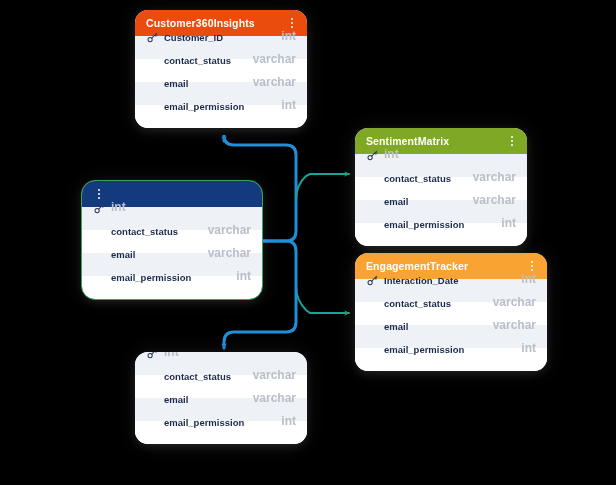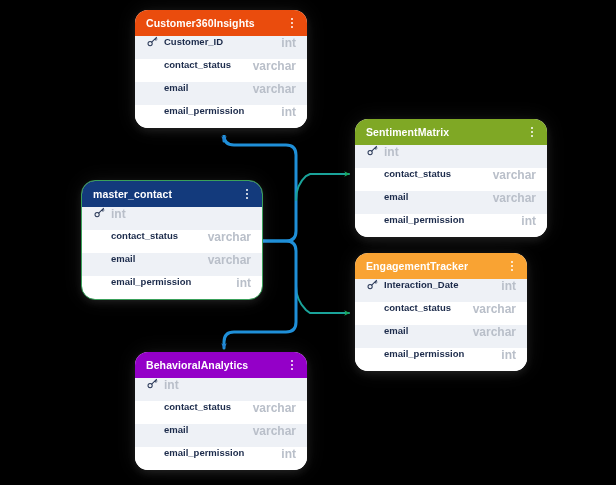--- a/index.html
+++ b/index.html
@@ -59,22 +59,22 @@
   .kebab-icon i {
     display: block;
     width: 2px; height: 2px;
     border-radius: 50%;
     background: #ffffff;
   }
 
   .row {
     height: 23px;
     display: flex;
-    align-items: flex-start;
-    padding: 0 11px 7px 12px;
+    align-items: flex-end;
+    padding: 0 11px 16px 12px;
     background: #ffffff;
   }
   .row.alt { background: #eef1f6; }
 
   .row .keyslot {
     width: 17px; flex: 0 0 auto;
     display: flex; align-items: center;
   }
   .row .col-name {
     flex: 1 1 auto;
@@ -149,53 +149,52 @@
         <span class="col-type">varchar</span>
       </div>
       <div class="row">
         <span class="keyslot"></span>
         <span class="col-name">email_permission</span>
         <span class="col-type">int</span>
       </div>
     </div>
     <div class="card selected" style="left: 82px; top: 181px; width: 180px;">
       <div class="card-header" style="background: rgb(19, 58, 124);">
-        <div class="card-title">master_contact</div>
-        <div class="kebab-icon">
-          <i></i>
-          <i></i>
-          <i></i>
-        </div>
-      </div>
-      <div class="row alt">
-        <span class="keyslot">
-          <svg class="key-icon" width="11" height="11" viewBox="0 0 12 12">
-            <circle cx="3.4" cy="8.3" r="2.3" fill="none" stroke="#2b3a59" stroke-width="1.1"></circle>
-            <path d="M5.1,6.6 L10.4,1.4 M8.4,3.4 L9.8,4.6 M9.6,2.2 L10.9,3.3" stroke="#2b3a59" stroke-width="1.1" fill="none" stroke-linecap="round"></path>
-          </svg>
-        </span>
-        <span class="col-type">int</span>
-      </div>
-      <div class="row">
-        <span class="keyslot"></span>
-        <span class="col-name">contact_status</span>
-        <span class="col-type">varchar</span>
-      </div>
-      <div class="row alt">
-        <span class="keyslot"></span>
-        <span class="col-name">email</span>
-        <span class="col-type">varchar</span>
-      </div>
-      <div class="row">
-        <span class="keyslot"></span>
-        <span class="col-name">email_permission</span>
-        <span class="col-type">int</span>
-      </div>
-    </div>
-    <div class="card" style="left: 355px; top: 119px; width: 192px;">
+        <div class="kebab-icon">
+          <i></i>
+          <i></i>
+          <i></i>
+        </div>
+      </div>
+      <div class="row alt">
+        <span class="keyslot">
+          <svg class="key-icon" width="11" height="11" viewBox="0 0 12 12">
+            <circle cx="3.4" cy="8.3" r="2.3" fill="none" stroke="#2b3a59" stroke-width="1.1"></circle>
+            <path d="M5.1,6.6 L10.4,1.4 M8.4,3.4 L9.8,4.6 M9.6,2.2 L10.9,3.3" stroke="#2b3a59" stroke-width="1.1" fill="none" stroke-linecap="round"></path>
+          </svg>
+        </span>
+        <span class="col-type">int</span>
+      </div>
+      <div class="row">
+        <span class="keyslot"></span>
+        <span class="col-name">contact_status</span>
+        <span class="col-type">varchar</span>
+      </div>
+      <div class="row alt">
+        <span class="keyslot"></span>
+        <span class="col-name">email</span>
+        <span class="col-type">varchar</span>
+      </div>
+      <div class="row">
+        <span class="keyslot"></span>
+        <span class="col-name">email_permission</span>
+        <span class="col-type">int</span>
+      </div>
+    </div>
+    <div class="card" style="left: 355px; top: 128px; width: 172px;">
       <div class="card-header" style="background: rgb(127, 168, 37);">
         <div class="card-title">SentimentMatrix</div>
         <div class="kebab-icon">
           <i></i>
           <i></i>
           <i></i>
         </div>
       </div>
       <div class="row alt">
         <span class="keyslot">
@@ -215,21 +214,21 @@
         <span class="keyslot"></span>
         <span class="col-name">email</span>
         <span class="col-type">varchar</span>
       </div>
       <div class="row">
         <span class="keyslot"></span>
         <span class="col-name">email_permission</span>
         <span class="col-type">int</span>
       </div>
     </div>
-    <div class="card" style="left: 355px; top: 253px; width: 172px;">
+    <div class="card" style="left: 355px; top: 253px; width: 192px;">
       <div class="card-header" style="background: rgb(249, 163, 51);">
         <div class="card-title">EngagementTracker</div>
         <div class="kebab-icon">
           <i></i>
           <i></i>
           <i></i>
         </div>
       </div>
       <div class="row alt">
         <span class="keyslot">
@@ -251,28 +250,20 @@
         <span class="col-name">email</span>
         <span class="col-type">varchar</span>
       </div>
       <div class="row">
         <span class="keyslot"></span>
         <span class="col-name">email_permission</span>
         <span class="col-type">int</span>
       </div>
     </div>
     <div class="card" style="left: 135px; top: 352px; width: 172px;">
-      <div class="card-header" style="background: rgb(148, 0, 200);">
-        <div class="card-title">BehavioralAnalytics</div>
-        <div class="kebab-icon">
-          <i></i>
-          <i></i>
-          <i></i>
-        </div>
-      </div>
       <div class="row alt">
         <span class="keyslot">
           <svg class="key-icon" width="11" height="11" viewBox="0 0 12 12">
             <circle cx="3.4" cy="8.3" r="2.3" fill="none" stroke="#2b3a59" stroke-width="1.1"></circle>
             <path d="M5.1,6.6 L10.4,1.4 M8.4,3.4 L9.8,4.6 M9.6,2.2 L10.9,3.3" stroke="#2b3a59" stroke-width="1.1" fill="none" stroke-linecap="round"></path>
           </svg>
         </span>
         <span class="col-type">int</span>
       </div>
       <div class="row">

